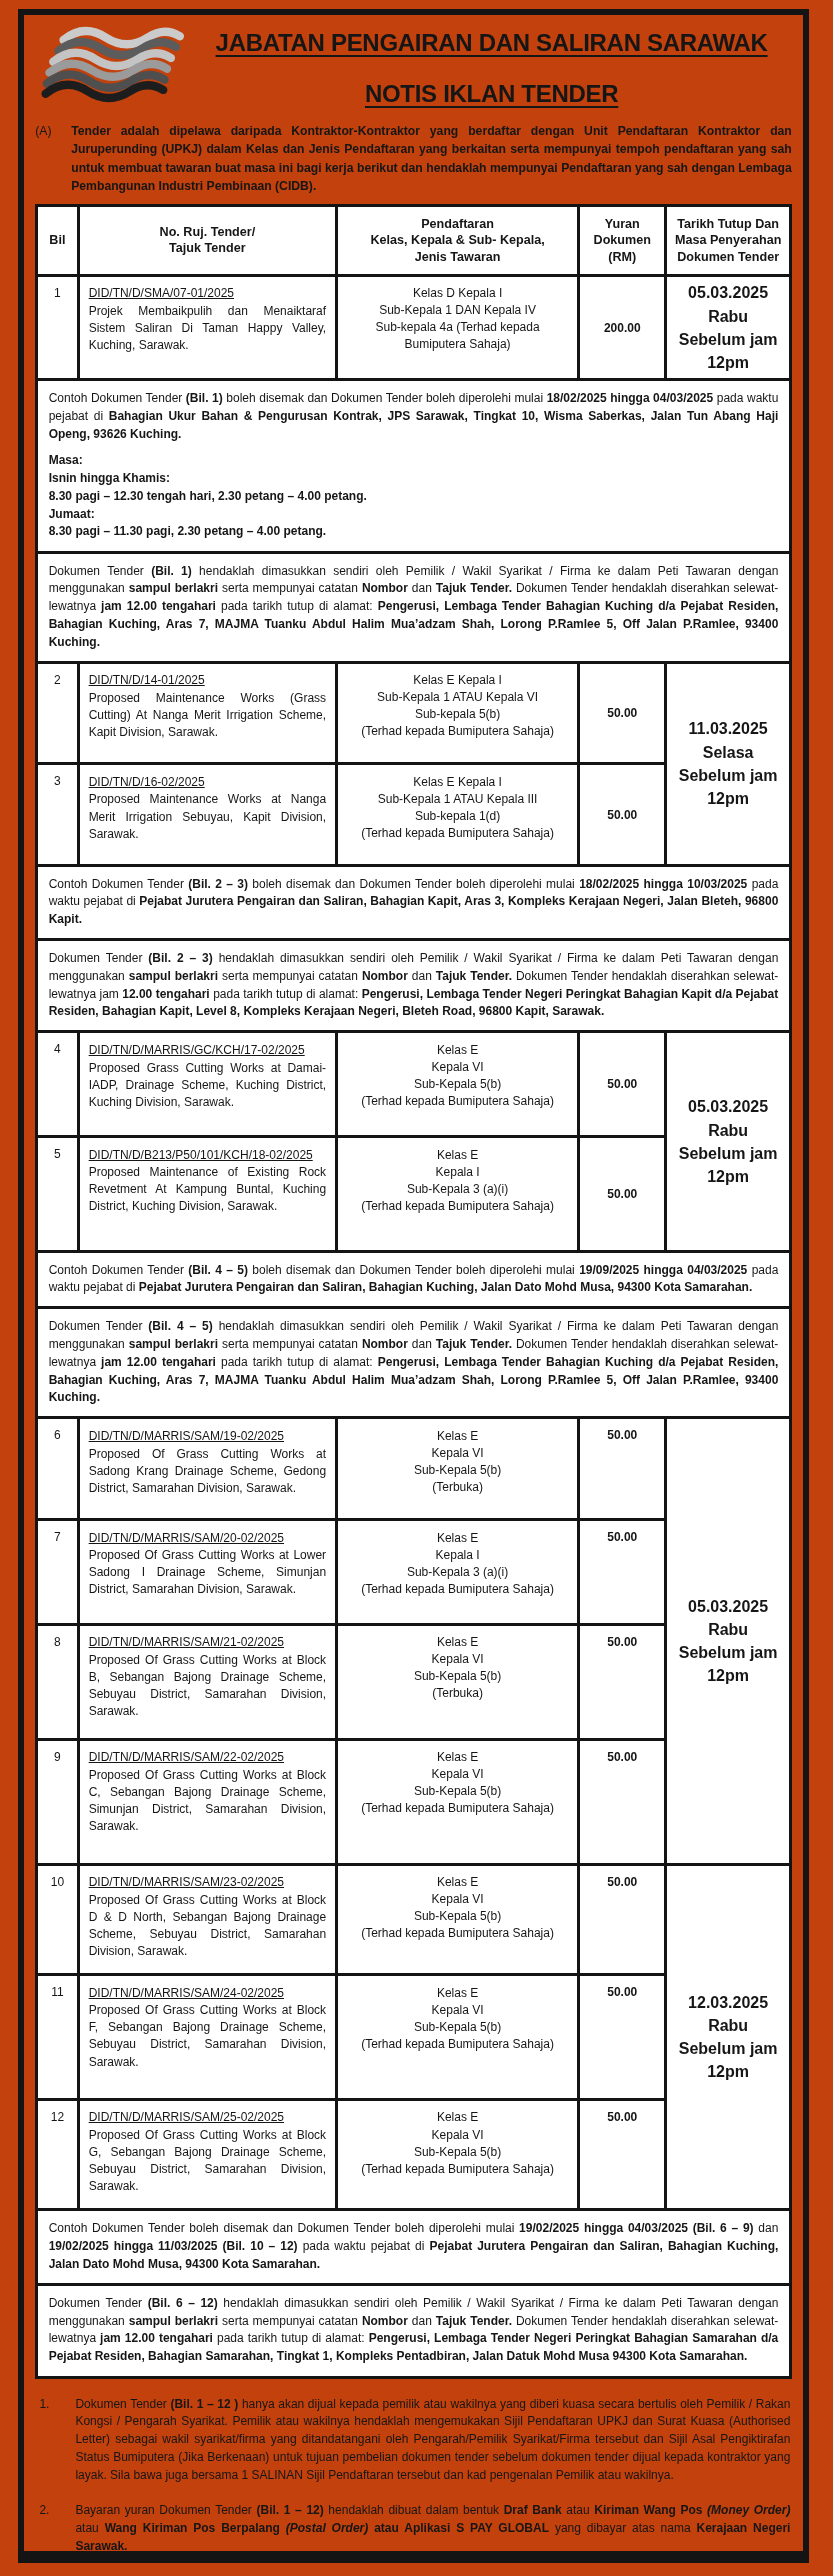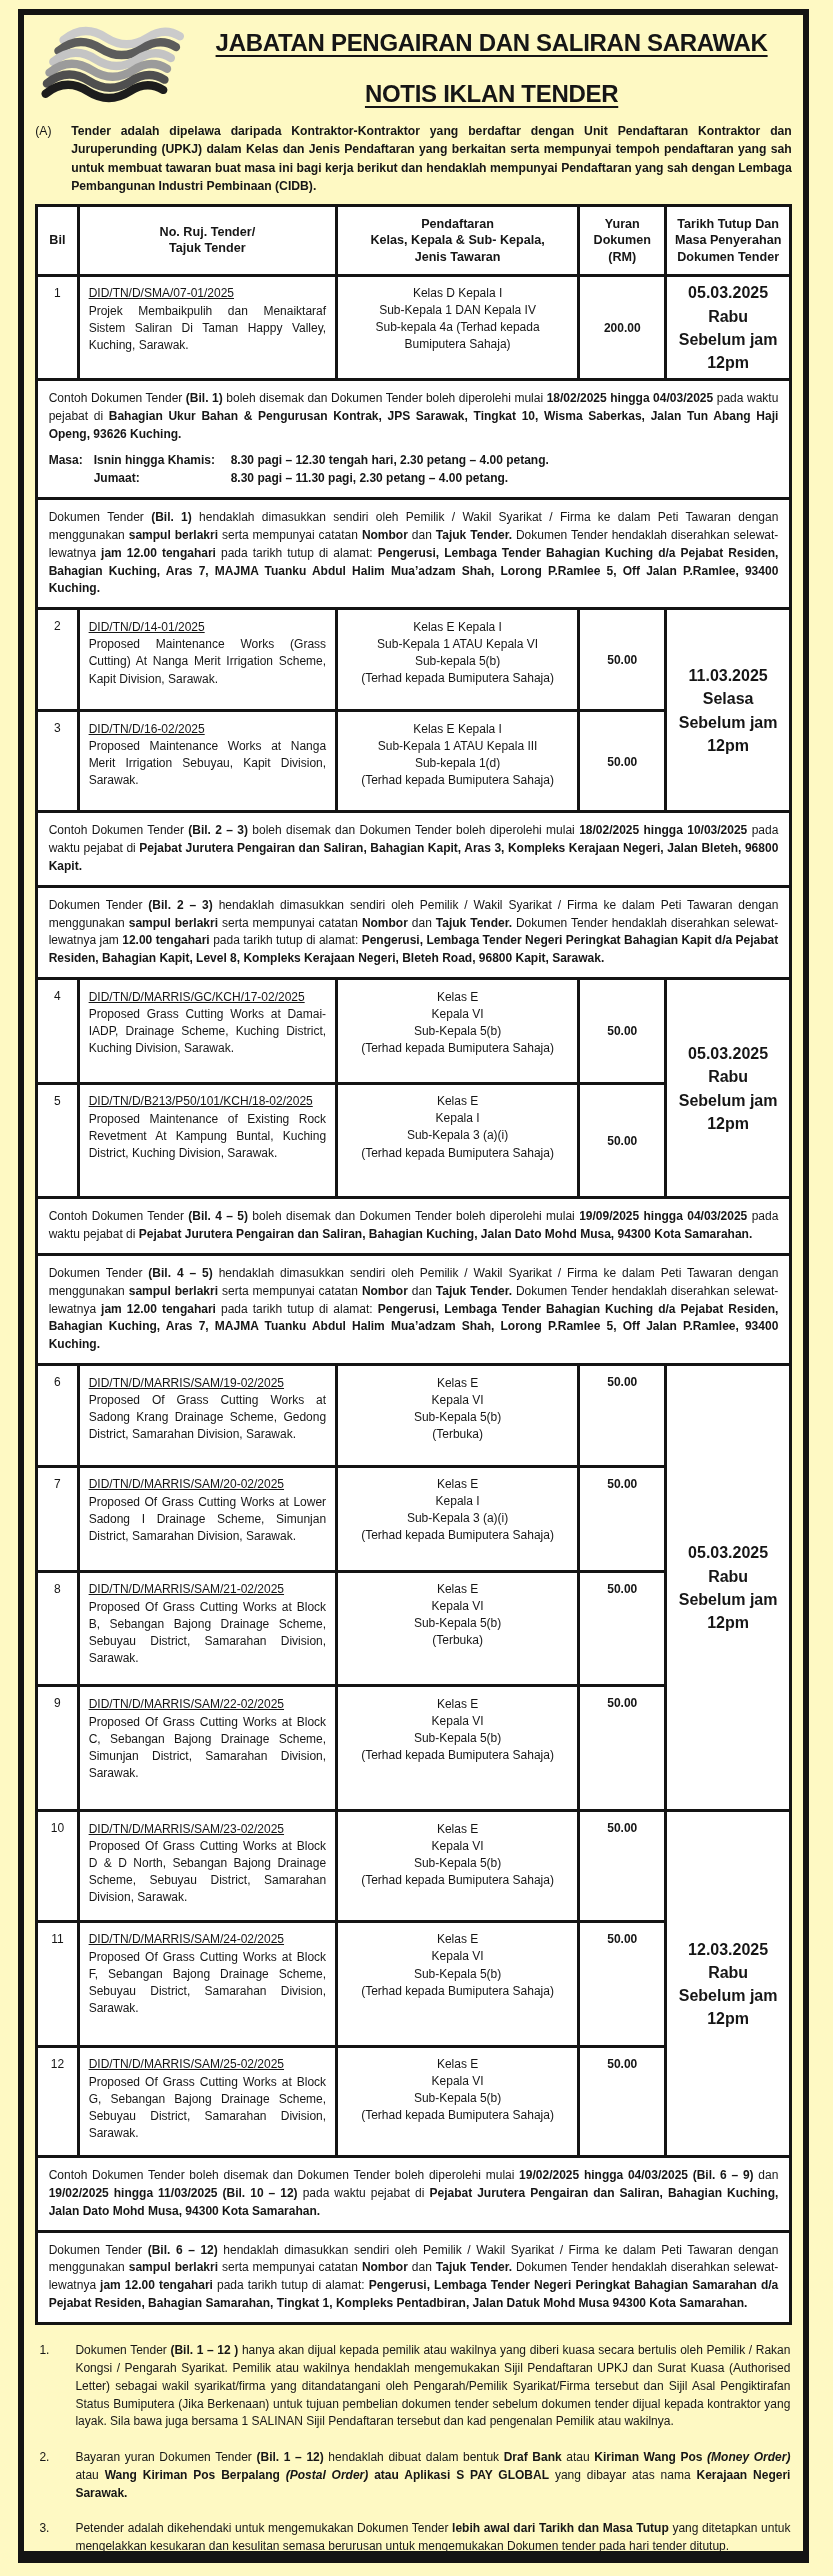--- a/index.html
+++ b/index.html
@@ -1,16 +1,16 @@
 <!DOCTYPE html>
 <html style="font-size:11.2px"><head>
 <meta charset="utf-8">
 <style>
   html,body{margin:0;padding:0;background:#ffffff;}
-  .page{position:relative;width:833px;height:2576px;background:#fef9c3;
+  .page{position:relative;width:833px;height:2576px;background:#c2410c;
         font-family:"Liberation Sans",sans-serif;color:#161616;overflow:hidden;}
   .frame{position:absolute;left:18px;top:9px;width:791px;height:2554px;box-sizing:border-box;
          border:6.3px solid #141414;border-bottom:12px solid #141414;padding:7px 9.8px 0 9.8px;overflow:hidden;}
   
   .doc-header{display:flex;align-items:flex-start;}
   .logo{width:152px;height:78px;flex:none;margin:4.2px 0 0 4.2px;}
   .titles{flex:1;text-align:center;padding-top:7px;}
   .title1{font-size:24px;font-weight:bold;letter-spacing:-0.3px;text-decoration:underline;
           text-decoration-thickness:2.1px;text-underline-offset:3.5px;}
   .title2{font-size:24px;font-weight:bold;letter-spacing:-0.3px;text-decoration:underline;
@@ -35,21 +35,21 @@
   td.fee{text-align:center;font-weight:bold;vertical-align:middle;}
   td.fee.top{vertical-align:top;padding-top:9px;}
   td.date{text-align:center;font-weight:bold;font-size:16px;vertical-align:middle;
           white-space:pre-line;line-height:1.45;}
   tr.h120 td{height:82px;} tr.h122 td{height:85px;} tr.h136 td{height:95px;}
   tr.h150 td{height:105px;} tr.h130 td{height:91px;}
   
   .note{padding:9px 10.5px 9.8px 10.5px;font-size:12px;line-height:1.48;text-align:justify;}
   .rt-b{font-weight:bold;} .rt-i{font-style:italic;}
   .masa{margin-top:9px;font-weight:bold;text-align:left;}
-  .masa-row{display:flex;}
+  .masa-row{display:flex;flex-direction:column;}
   .masa-label{width:45px;flex:none;}
   .masa-day{width:137px;flex:none;}
   
   .conditions{margin:17px 2.8px 0 2.8px;}
   .cond{display:flex;margin-bottom:18px;font-size:12px;line-height:1.48;}
   .cond-num{width:36px;flex:none;padding-left:2.8px;}
   .cond-text{flex:1;text-align:justify;}
 </style>
 </head>
 <body>

